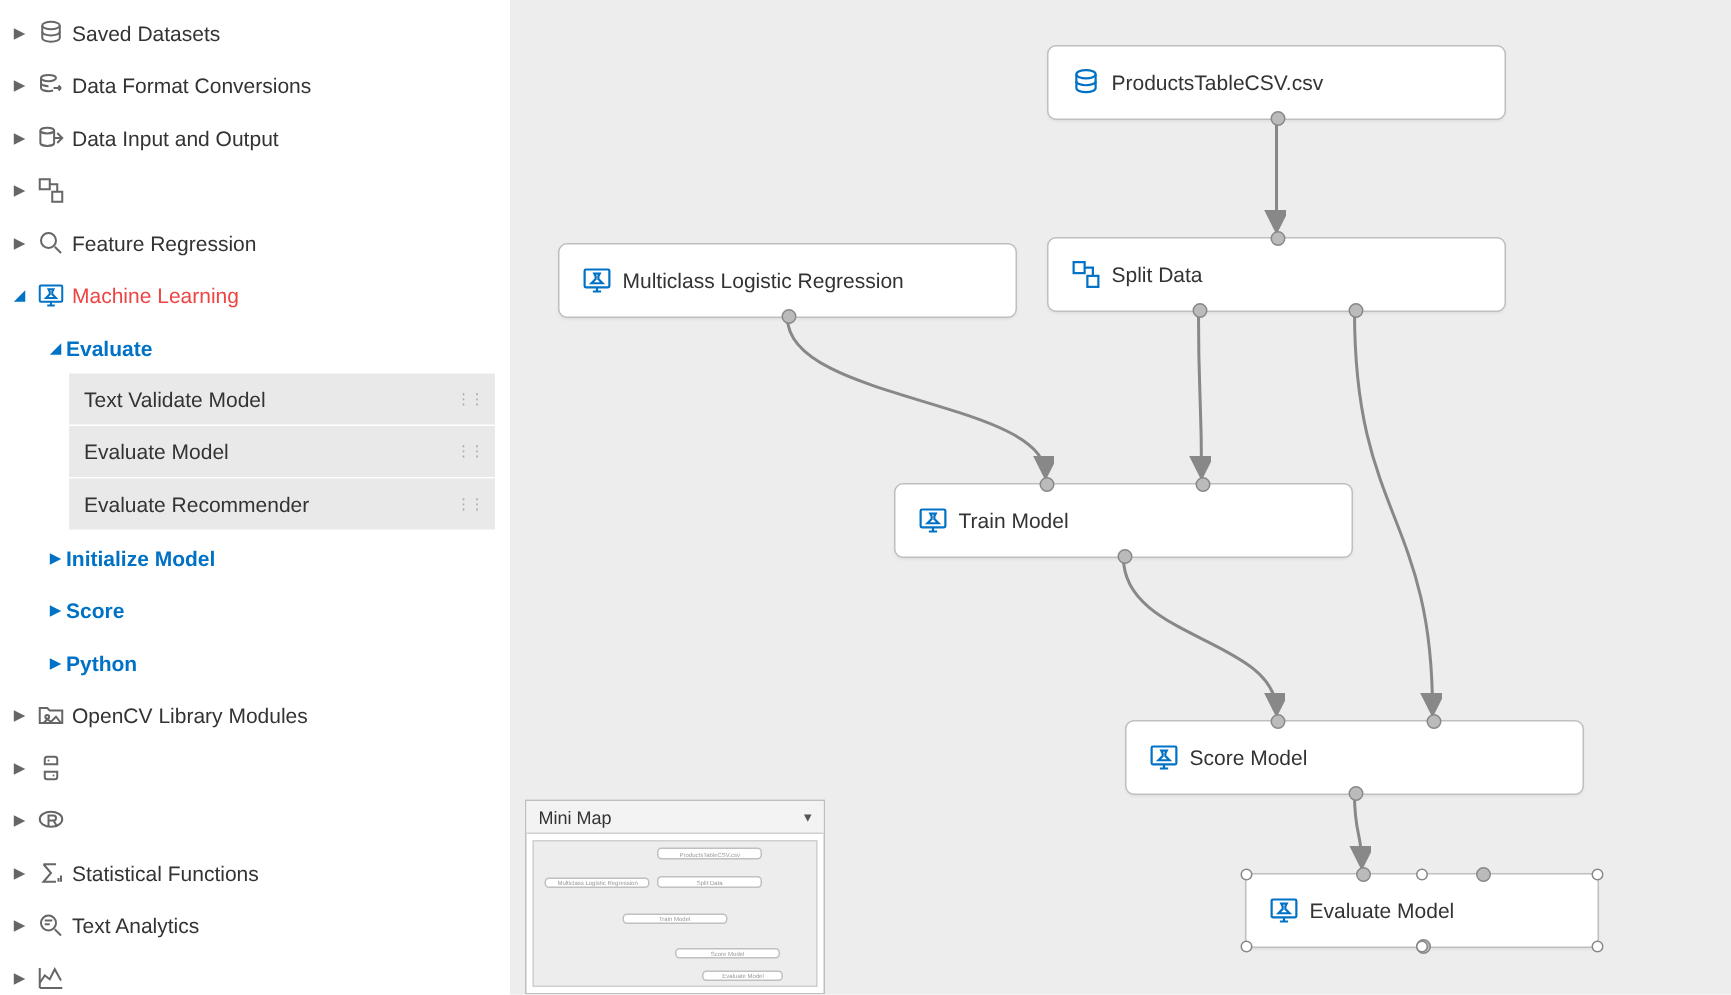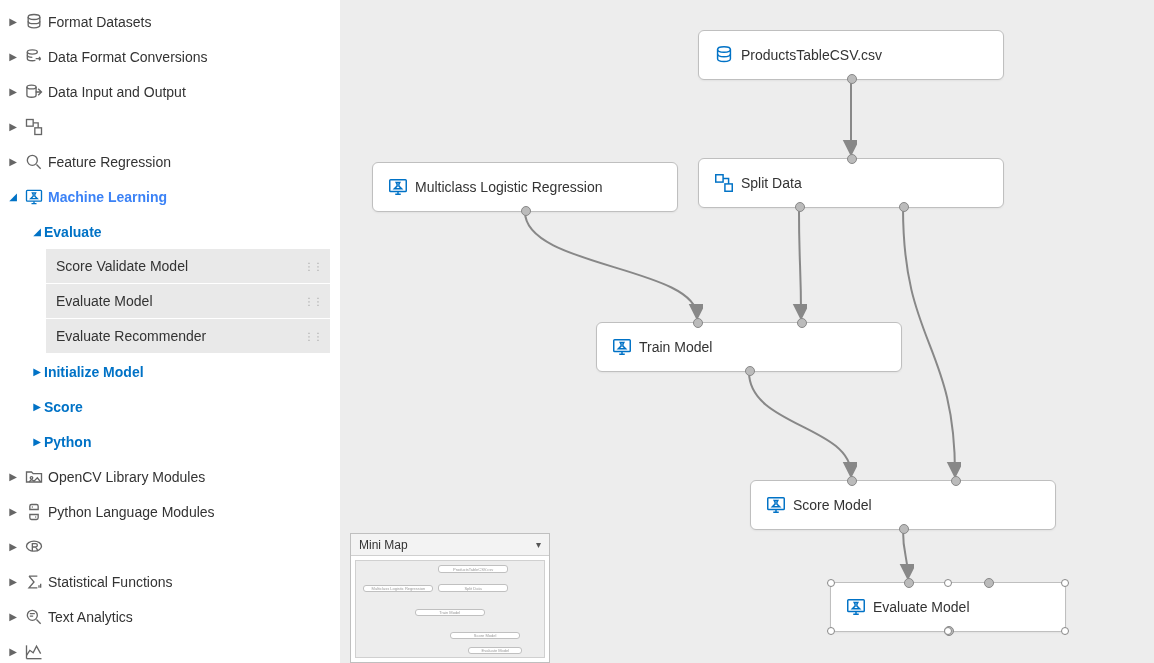--- a/index.html
+++ b/index.html
@@ -39,21 +39,21 @@
     user-select: none;
   }
   .tree-row .cat-icon {
     width: 28px;
     display: flex;
     justify-content: center;
     align-items: center;
   }
   .tree-row .cat-icon svg { width: 20px; height: 20px; }
   .tree-row .label { flex: 1; }
-  .tree-row.selected .label { color: #3b82f6; font-weight: 700; }
+  .tree-row.selected .label { color: #ef4444; font-weight: 400; }
   .tree-row.selected .chevron { color: #0072c6; }
   .tree-row.selected .cat-icon svg .stk { stroke: #0072c6; }
 
   .tree-row.sub .label { color: #0072c6; font-weight: 600; }
   .tree-row.sub .chevron { color: #0072c6; }
 
   .tree-leaf {
     display: flex;
     align-items: center;
     height: 35px;
@@ -172,21 +172,21 @@
 
   <div class="tree-row level-1">
     <span class="chevron">▶</span>
     <span class="cat-icon">
       <svg viewBox="0 0 24 24">
           <ellipse class="stk" cx="12" cy="6" rx="7" ry="3"></ellipse>
           <path class="stk" d="M5 6v10c0 1.7 3.1 3 7 3s7-1.3 7-3V6"></path>
           <path class="stk" d="M5 11c0 1.7 3.1 3 7 3s7-1.3 7-3"></path>
         </svg>
     </span>
-    <span class="label">Format Datasets</span>
+    <span class="label">Saved Datasets</span>
   </div>
 
   <div class="tree-row level-1">
     <span class="chevron">▶</span>
     <span class="cat-icon">
       <svg viewBox="0 0 24 24">
           <ellipse class="stk" cx="10" cy="6" rx="6" ry="2.5"></ellipse>
           <path class="stk" d="M4 6v8c0 1.4 2.7 2.5 6 2.5 1.4 0 2.7-.2 3.7-.5"></path>
           <path class="stk" d="M4 10c0 1.4 2.7 2.5 6 2.5"></path>
           <path class="stk" d="M14 14h6m0 0-2-2m2 2-2 2"></path>
@@ -239,21 +239,21 @@
         </svg>
     </span>
     <span class="label">Machine Learning</span>
   </div>
 
     <div class="tree-row level-2 sub">
       <span class="chevron">◢</span>
       <span class="label">Evaluate</span>
     </div>
       <div class="tree-leaf">
-        <span>Score Validate Model</span>
+        <span>Text Validate Model</span>
         <span class="grip">⋮⋮</span>
       </div>
       <div class="tree-leaf">
         <span>Evaluate Model</span>
         <span class="grip">⋮⋮</span>
       </div>
       <div class="tree-leaf">
         <span>Evaluate Recommender</span>
         <span class="grip">⋮⋮</span>
       </div>
@@ -286,21 +286,20 @@
   <div class="tree-row level-1">
     <span class="chevron">▶</span>
     <span class="cat-icon">
       <svg viewBox="0 0 24 24">
           <path class="stk" d="M9 3h6a2 2 0 0 1 2 2v4H7V5a2 2 0 0 1 2-2z"></path>
           <path class="stk" d="M15 21H9a2 2 0 0 1-2-2v-4h10v4a2 2 0 0 1-2 2z"></path>
           <circle class="fll" cx="10" cy="6" r="0.8"></circle>
           <circle class="fll" cx="14" cy="18" r="0.8"></circle>
         </svg>
     </span>
-    <span class="label">Python Language Modules</span>
   </div>
 
   <div class="tree-row level-1">
     <span class="chevron">▶</span>
     <span class="cat-icon">
       <svg viewBox="0 0 24 24">
           <ellipse class="stk" cx="12" cy="11" rx="9" ry="6"></ellipse>
           <path class="stk" d="M10 8h4a2 2 0 1 1 0 4h-4zm0 0v9m4-5 3 5"></path>
         </svg>
     </span>

